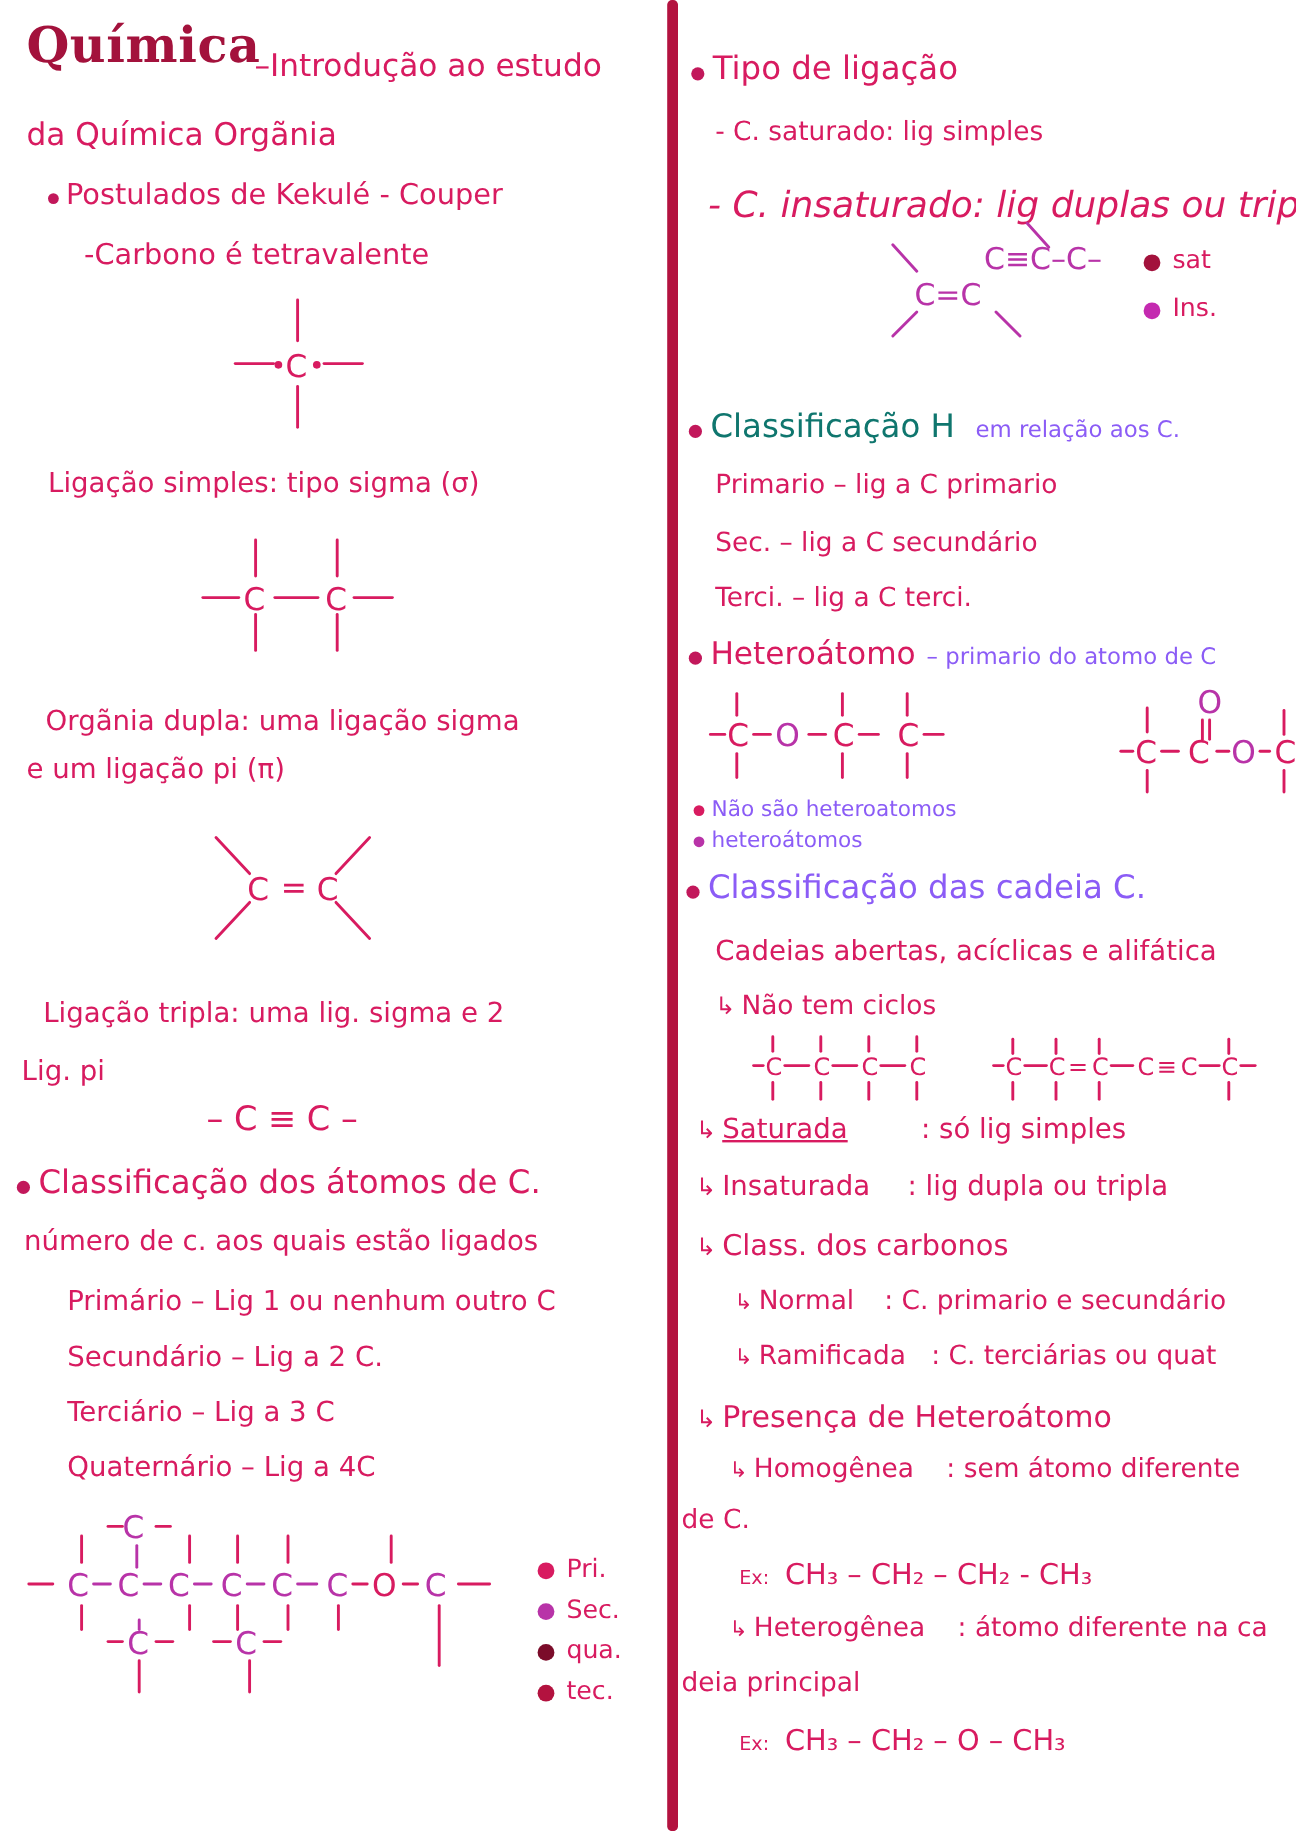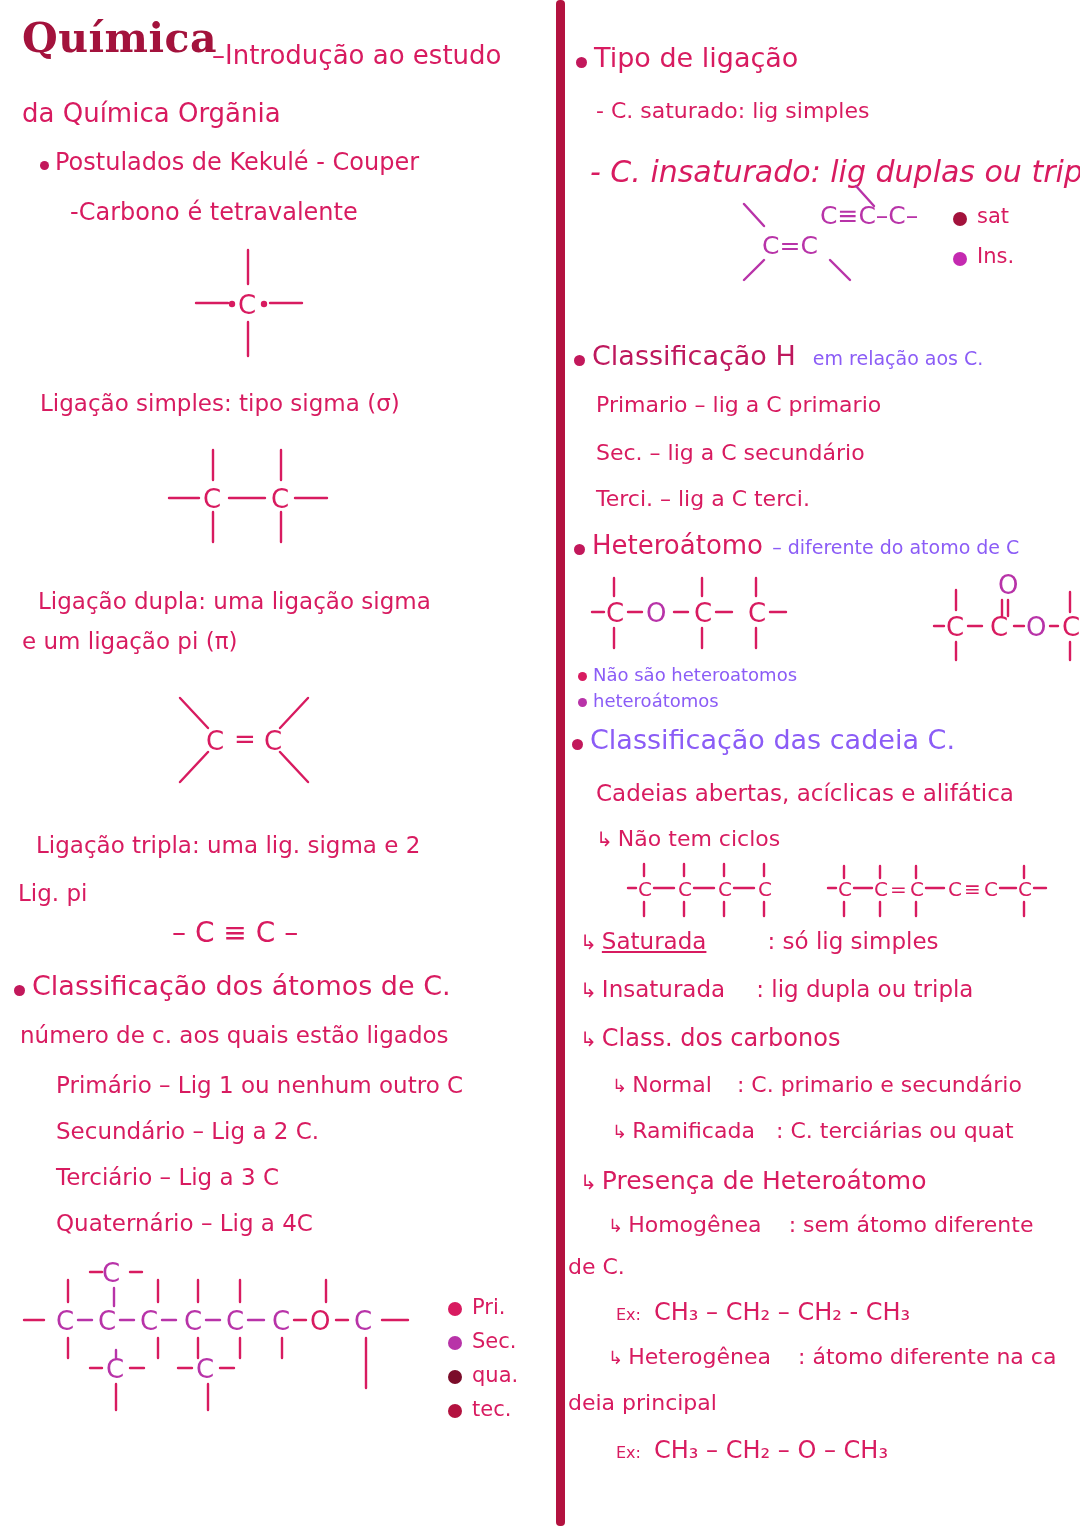--- a/index.html
+++ b/index.html
@@ -91,21 +91,21 @@
       <line class="stroke" x1="116" y1="10" x2="116" y2="40"></line>
       <line class="stroke" x1="48" y1="72" x2="48" y2="102"></line>
       <line class="stroke" x1="116" y1="72" x2="116" y2="102"></line>
       <line class="stroke" x1="4" y1="58" x2="34" y2="58"></line>
       <line class="stroke" x1="64" y1="58" x2="100" y2="58"></line>
       <line class="stroke" x1="130" y1="58" x2="162" y2="58"></line>
       <text class="lbl" x="38" y="68">C</text>
       <text class="lbl" x="106" y="68">C</text>
     </svg>
 
-    <div class="ln body" style="left:38px;top:588px;">Ligação dupla: uma ligação sigma</div>
+    <div class="ln body" style="left:38px;top:588px;">Orgãnia dupla: uma ligação sigma</div>
     <div class="ln body" style="left:22px;top:628px;">e um ligação pi (π)</div>
 
     <svg style="position:absolute;left:150px;top:690px;" width="200" height="110">
       <line class="stroke" x1="30" y1="8" x2="58" y2="38"></line>
       <line class="stroke" x1="30" y1="92" x2="58" y2="62"></line>
       <line class="stroke" x1="130" y1="38" x2="158" y2="8"></line>
       <line class="stroke" x1="130" y1="62" x2="158" y2="92"></line>
       <text class="lbl" x="56" y="60">C</text>
       <text class="lbl" x="84" y="58">=</text>
       <text class="lbl" x="114" y="60">C</text>
@@ -202,30 +202,30 @@
       <line class="stroke-p" x1="152" y1="78" x2="172" y2="98"></line>
       <text class="lblp" x="84" y="72" style="font-size:25px;">C=C</text>
     </svg>
 
     <span class="lgdot" style="left:385px;top:212px;background:#a3123c;"></span>
     <span class="lg" style="left:409px;top:204px;">sat</span>
     <span class="lgdot" style="left:385px;top:252px;background:#c42ab0;"></span>
     <span class="lg" style="left:409px;top:244px;">Ins.</span>
 
     <div class="ln" style="left:6px;top:340px;">
-      <span class="dot-big"></span><span style="font-size:27px;color:#be185d;">Classificação H</span>
+      <span class="dot-big"></span><span style="font-size:27px;color:#0f766e;">Classificação H</span>
       <span class="small" style="margin-left:12px;">em relação aos C.</span>
     </div>
     <div class="ln body" style="left:28px;top:392px;font-size:22px;">Primario – lig a C primario</div>
     <div class="ln body" style="left:28px;top:440px;font-size:22px;">Sec. – lig a C secundário</div>
     <div class="ln body" style="left:28px;top:486px;font-size:22px;">Terci. – lig a C terci.</div>
 
     <div class="ln" style="left:6px;top:530px;">
       <span class="dot-big"></span><span style="font-size:26px;color:#d81b60;">Heteroátomo</span>
-      <span class="small" style="margin-left:4px;">– diferente do atomo de C</span>
+      <span class="small" style="margin-left:4px;">– primario do atomo de C</span>
     </div>
 
     <svg style="position:absolute;left:22px;top:576px;" width="300" height="80">
       <line class="stroke" x1="24" y1="2" x2="24" y2="20"></line>
       <line class="stroke" x1="112" y1="2" x2="112" y2="20"></line>
       <line class="stroke" x1="166" y1="2" x2="166" y2="20"></line>
       <line class="stroke" x1="2" y1="36" x2="14" y2="36"></line>
       <text class="lbl" x="16" y="46">C</text>
       <line class="stroke" x1="38" y1="36" x2="52" y2="36"></line>
       <text class="lblp" x="56" y="46">O</text>

